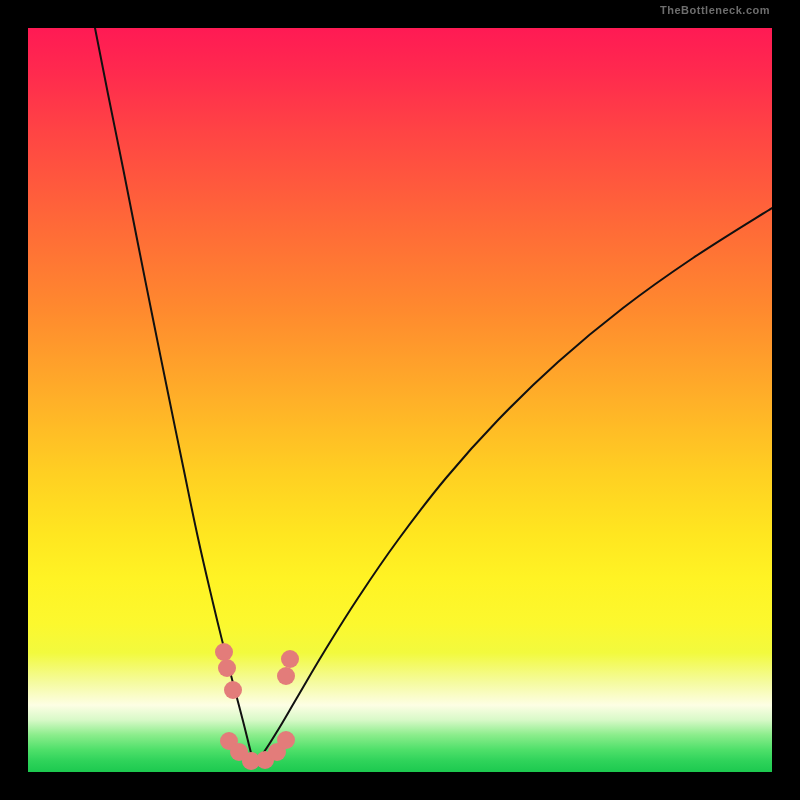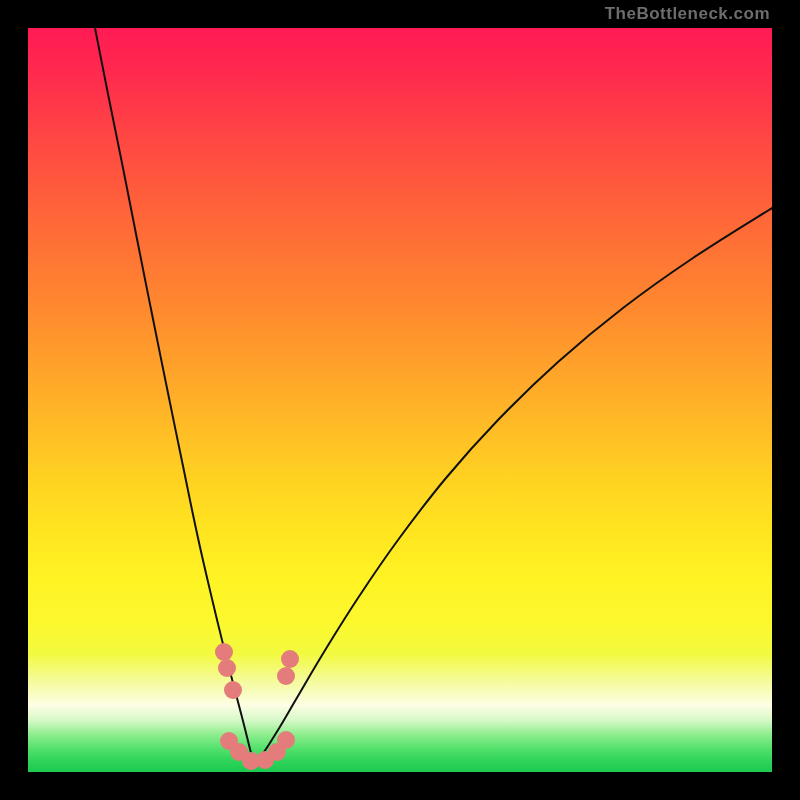--- a/index.html
+++ b/index.html
@@ -81,15 +81,15 @@
         <circle cx="211" cy="724" r="9" fill="#e37c7a"></circle>
         <circle cx="223" cy="733" r="9" fill="#e37c7a"></circle>
         <circle cx="237" cy="732" r="9" fill="#e37c7a"></circle>
         <circle cx="249" cy="724" r="9" fill="#e37c7a"></circle>
         <circle cx="258" cy="712" r="9" fill="#e37c7a"></circle>
         <circle cx="258" cy="648" r="9" fill="#e37c7a"></circle>
         <circle cx="262" cy="631" r="9" fill="#e37c7a"></circle>
       </svg>
   </div>
 
-  <div id="attribution" class="attribution" style="top: 4px; right: 30px; font-size: 17px;">TheBottleneck.com</div>
+  <div id="attribution" class="attribution" style="top: 4px; right: 30px; font-size: 11px;">TheBottleneck.com</div>
 
 </div>
 
 </body></html>

